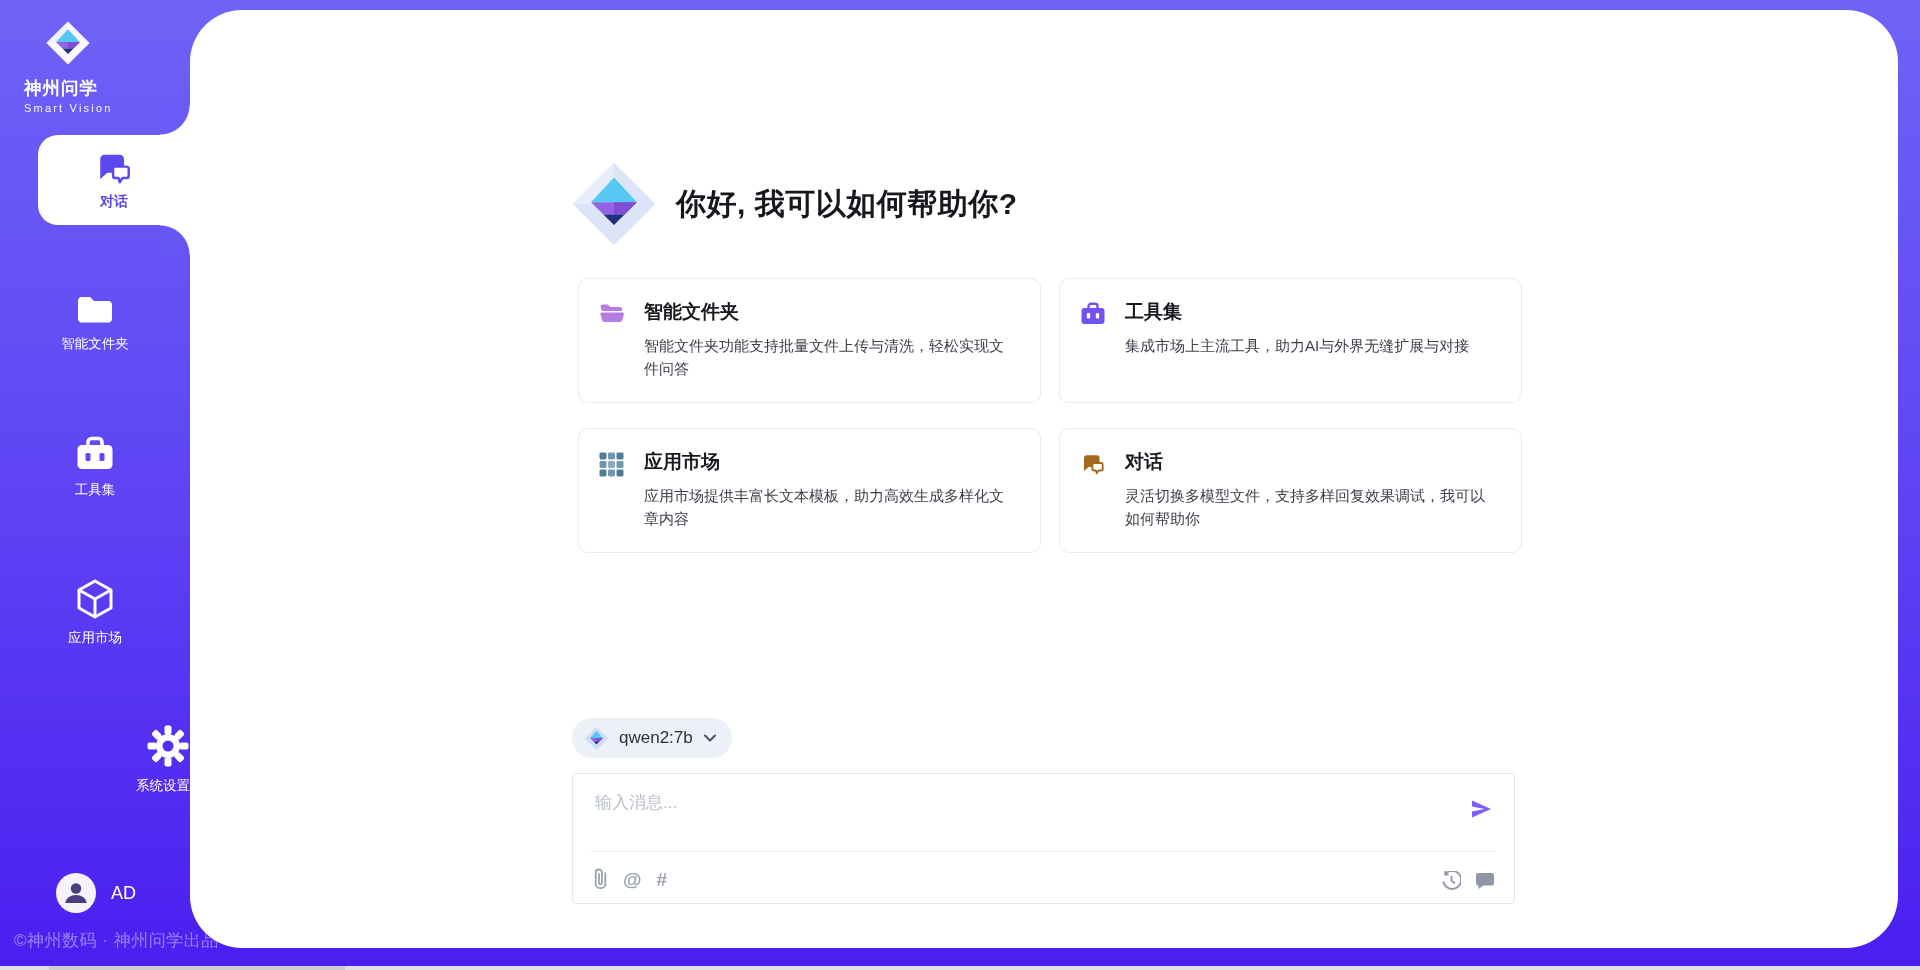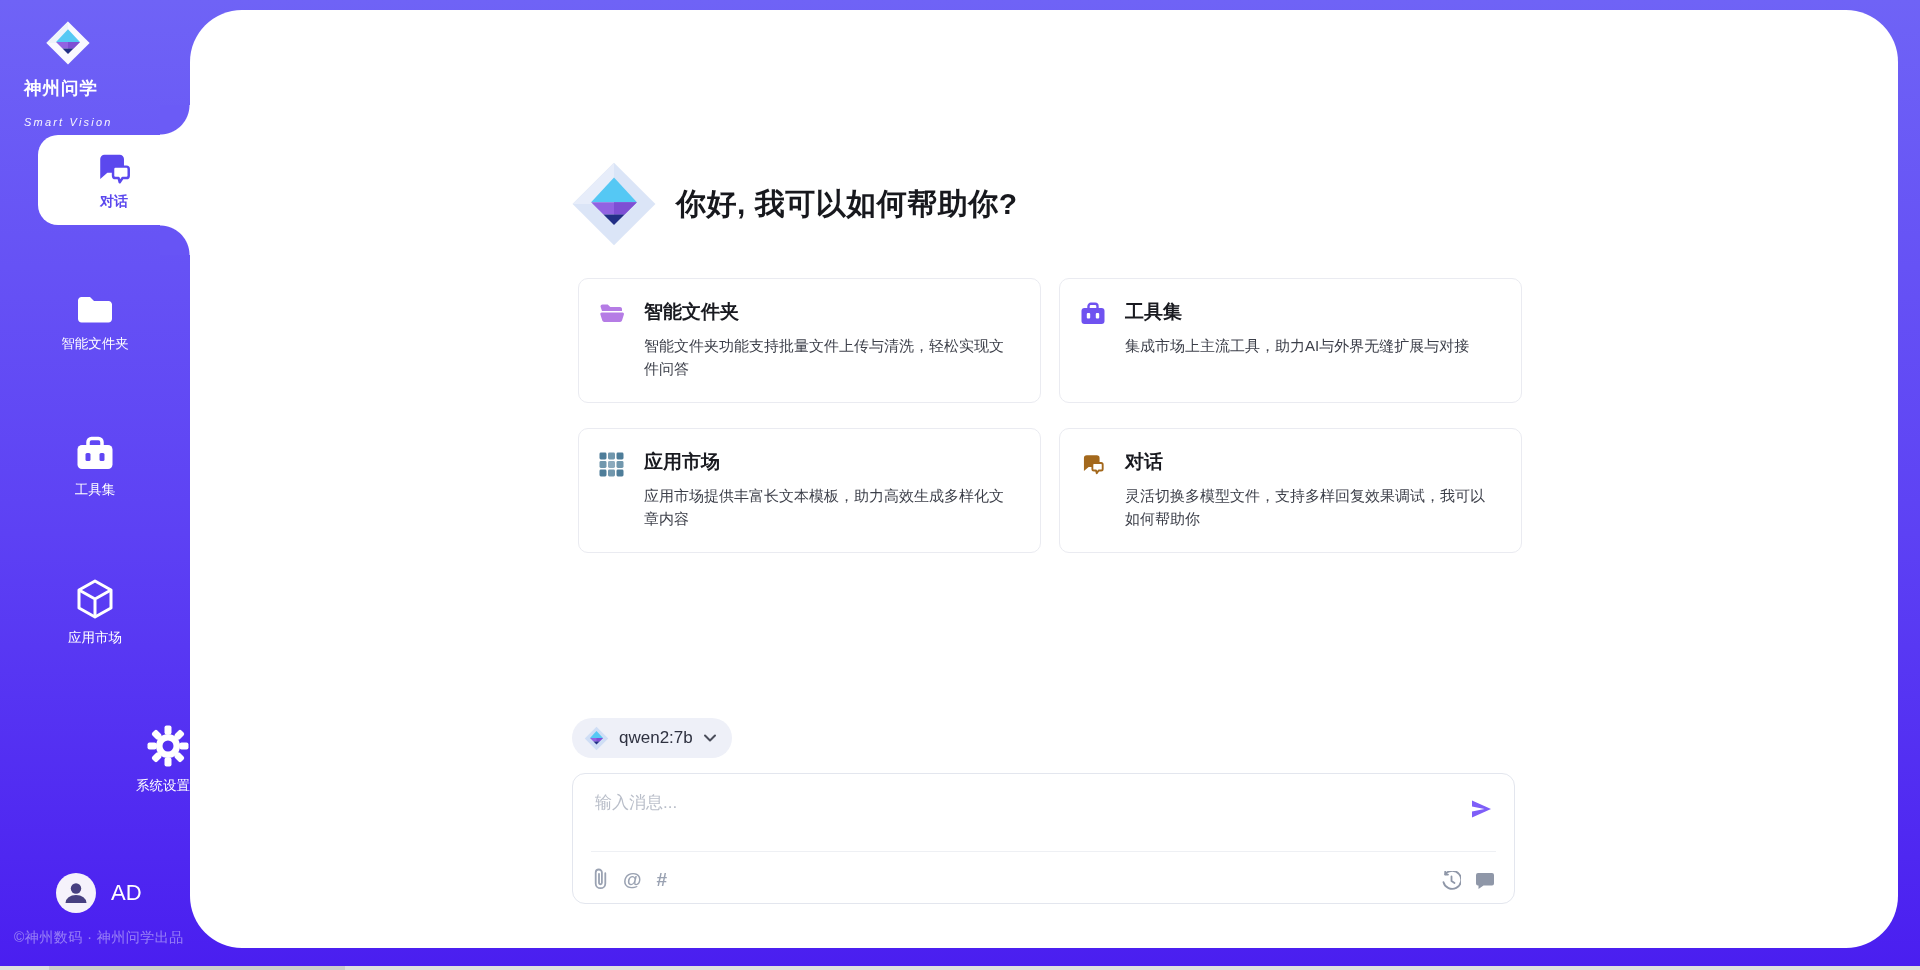--- a/index.html
+++ b/index.html
@@ -17,21 +17,21 @@
   .panel {
     position: absolute; left: 190px; top: 10px; width: 1708px; height: 938px;
     background: #ffffff; border-radius: 52px;
   }
   
   .brand {
     position: absolute; left: 24px; top: 20px;
     display: flex; align-items: center; gap: 10px; color: #fff; flex-direction: column;
   }
   .brand-name { font-size: 17.5px; font-weight: 700; letter-spacing: 1px; }
-  .brand-sub  { font-size: 11px; letter-spacing: 2.2px; margin-top: 16px; opacity: .95; font-style: italic; }
+  .brand-sub  { font-size: 11px; letter-spacing: 2.2px; margin-top: 2px; opacity: .95; }
 
   .tab-active {
     position: absolute; left: 38px; top: 135px; width: 152px; height: 90px;
     background: #fff; border-radius: 20px 0 0 20px;
     display: flex; flex-direction: column; align-items: center; justify-content: center;
     gap: 5px; cursor: pointer;
   }
   .tab-active .tab-label { color: #5b48ee; font-size: 14px; font-weight: 600; }
   .notch { position: absolute; left: 160px; width: 30px; height: 30px; }
   .notch-t { top: 105px; background: radial-gradient(circle 30px at 0 0, #6B5BF6 29px, #ffffff 30px); }
@@ -40,25 +40,25 @@
   .nav-item {
     position: absolute; left: 0; width: 190px;
     display: flex; flex-direction: column; align-items: center; gap: 9px;
     color: #fff; font-size: 13.5px; cursor: pointer;
   }
   .ni-1 { top: 292px; } .ni-2 { top: 436px; } .ni-3 { top: 578px; } .ni-4 { top: 724px; align-items: flex-end; }
 
   .user-row {
     position: absolute; left: 56px; top: 873px;
     display: flex; align-items: center; gap: 15px;
-    color: #fff; font-size: 22px; font-weight: 500; cursor: pointer;
+    color: #fff; font-size: 18px; font-weight: 500; cursor: pointer;
   }
   .sidebar-footer {
     position: absolute; left: 14px; top: 929px;
-    font-size: 14px; color: rgba(255,255,255,.42); letter-spacing: .5px;
+    font-size: 17px; color: rgba(255,255,255,.42); letter-spacing: .5px;
   }
   
   .greet {
     position: absolute; left: 570px; top: 160px;
     display: flex; align-items: center; gap: 18px;
   }
   .greet-title { font-size: 30px; font-weight: 800; color: #17181d; margin: 0; letter-spacing: .5px; }
   
   .cards {
     position: absolute; left: 578px; top: 278px;
@@ -77,21 +77,21 @@
   
   .model-pill {
     position: absolute; left: 572px; top: 718px; height: 40px;
     padding: 0 15px 0 12px; display: flex; align-items: center; gap: 10px;
     background: #eef0f8; border-radius: 20px; cursor: pointer;
     font-size: 17px; color: #2e3140;
   }
   
   .composer {
     position: absolute; left: 572px; top: 773px; width: 943px; height: 131px;
-    background: #fff; border: 1.5px solid #e3e6ee; border-radius: 13px;
+    background: #fff; border: 1.5px solid #e3e6ee; border-radius: 4px;
   }
   .composer input {
     position: absolute; left: 20px; top: 12px; width: 820px; height: 34px;
     border: 0; outline: 0; background: transparent; font-size: 17px; color: #333;
     font-family: "Liberation Sans", sans-serif;
   }
   .composer input::placeholder { color: #b9bec9; }
   .send-btn { position: absolute; right: 22px; top: 24px; cursor: pointer; line-height: 0; }
   .composer-divider { position: absolute; left: 18px; right: 18px; bottom: 51px; height: 1.5px; background: #eef0f4; }
   .composer-left  { position: absolute; left: 20px;  bottom: 13px; display: flex; gap: 15px; align-items: center; color: #9aa2b2; }

